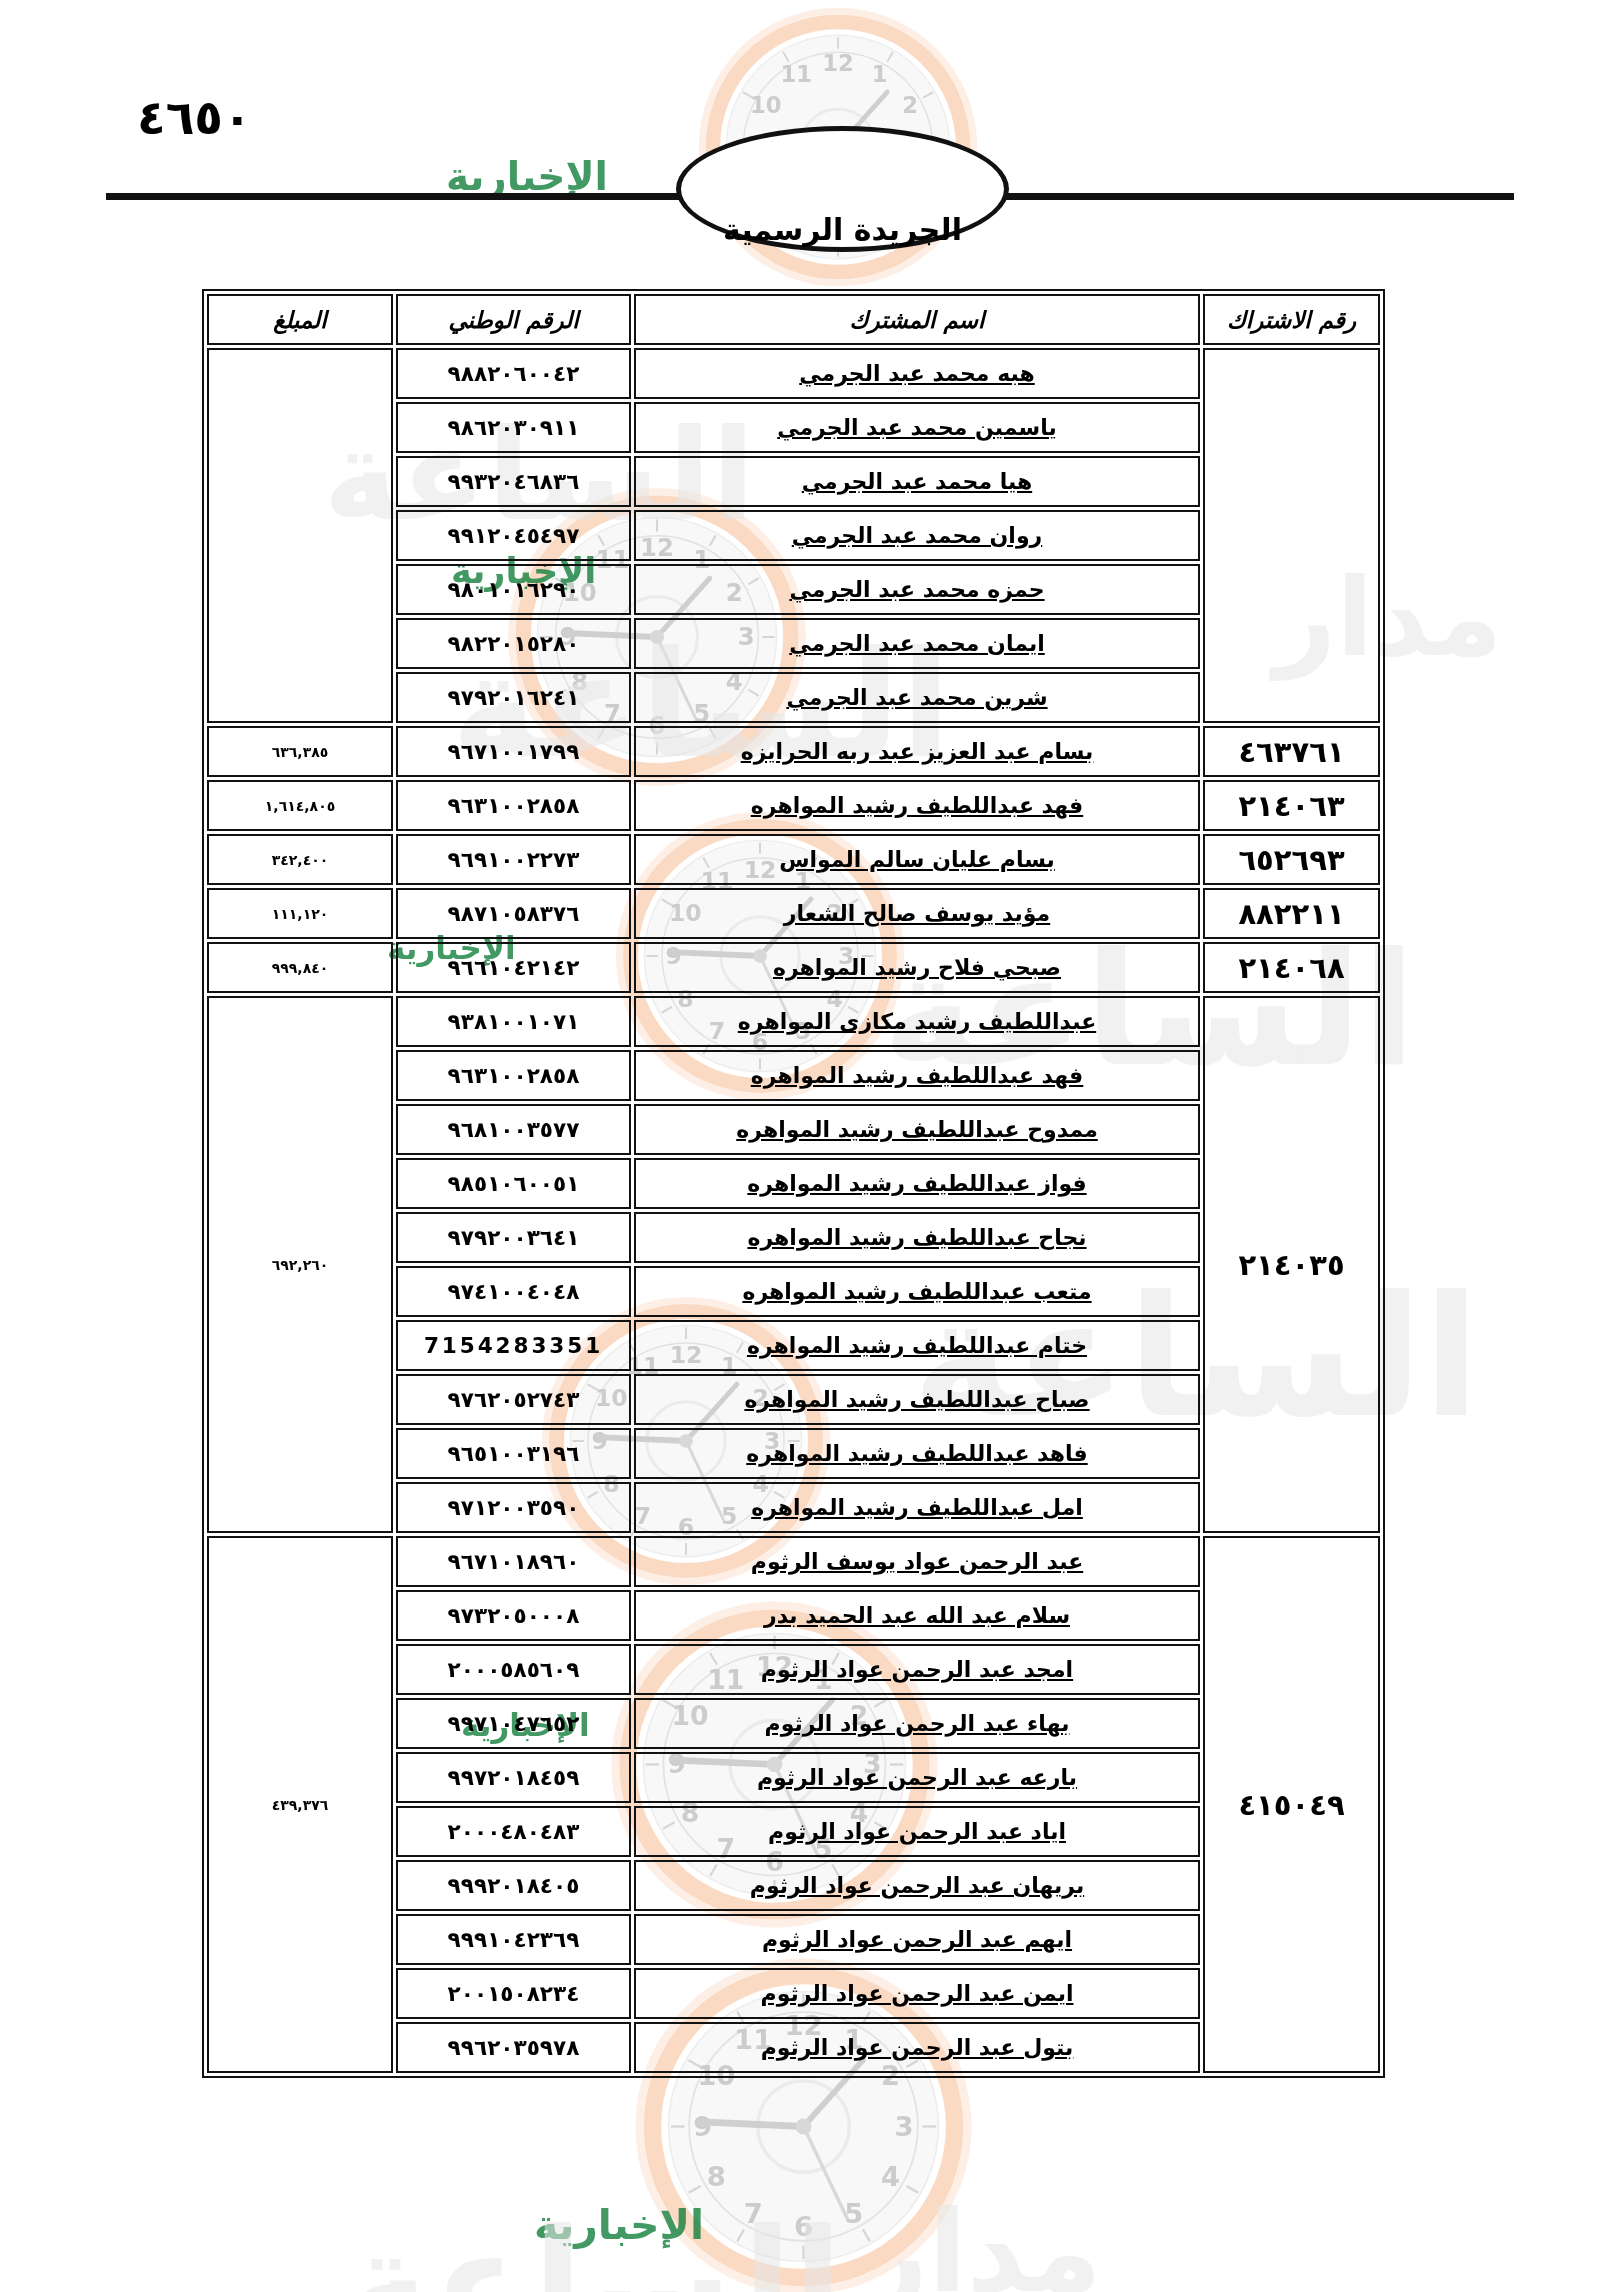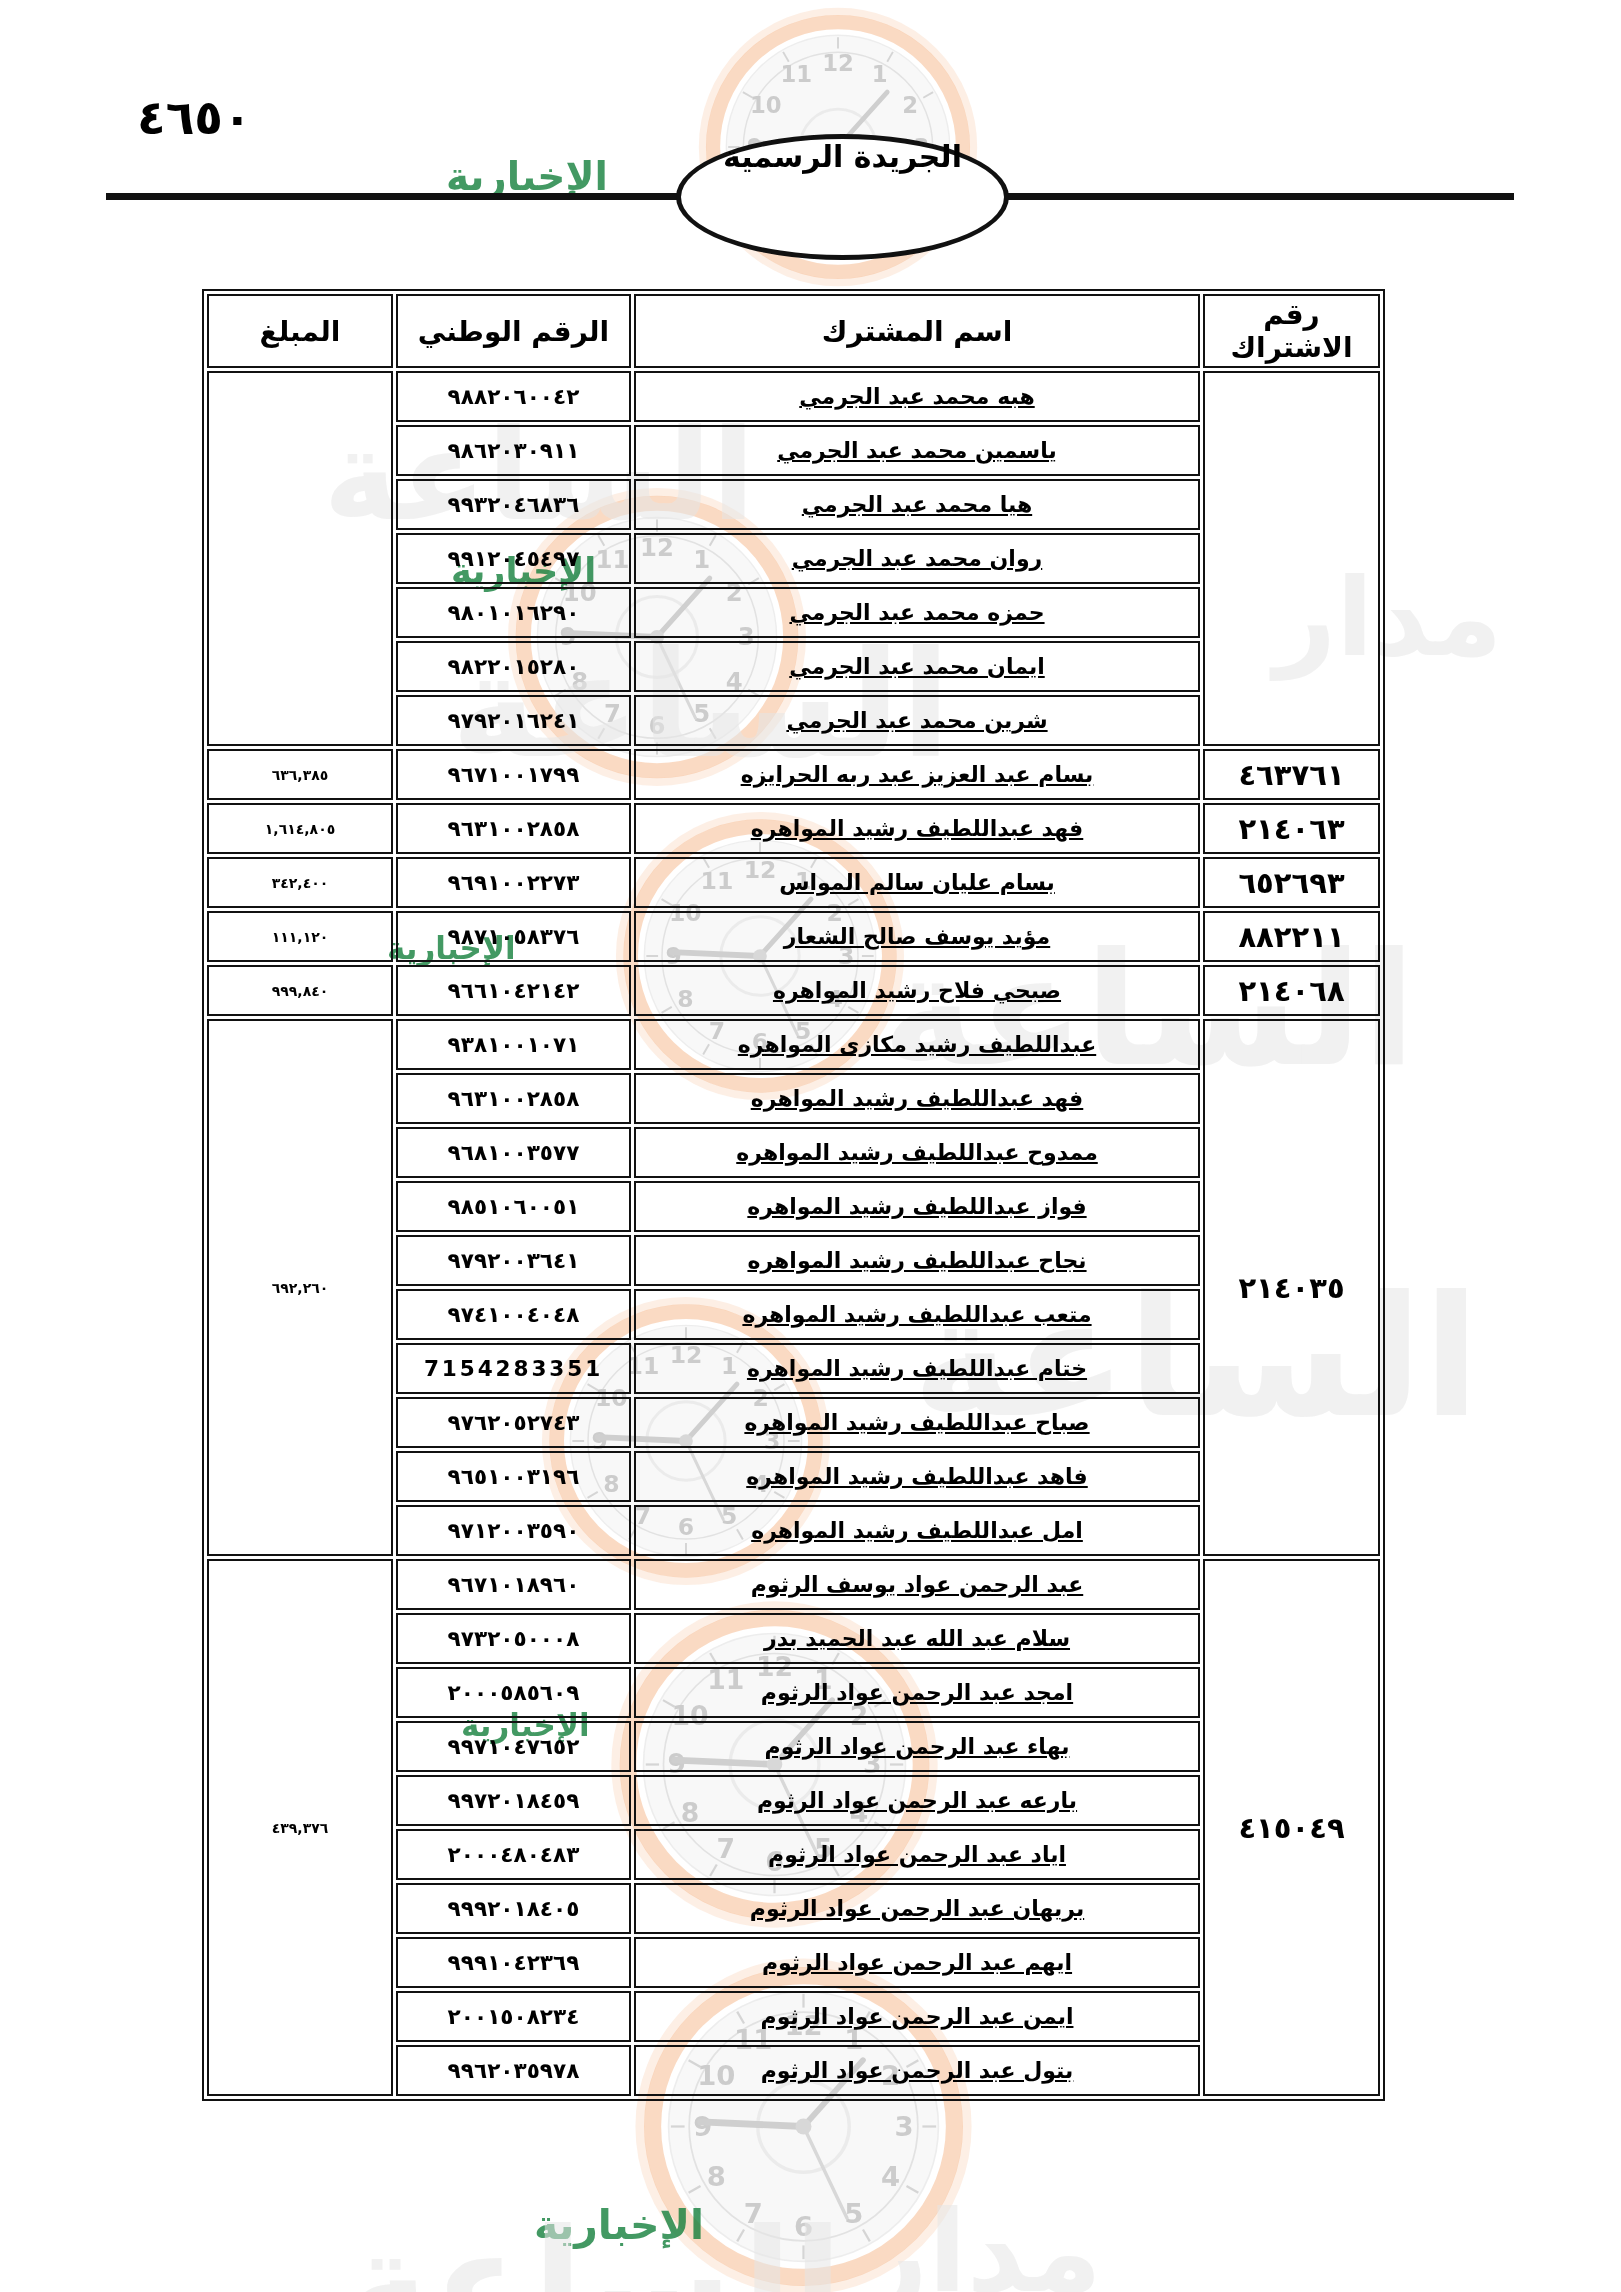--- a/index.html
+++ b/index.html
@@ -14,37 +14,37 @@
   .wm-word.big{color:#e6e6e6;opacity:.55;}
   .wm-word.small{opacity:.8;}
   
   .content{position:absolute;inset:0;z-index:1;}
   .page-number{
     position:absolute;left:137px;top:90px;font-size:47px;font-weight:bold;
     letter-spacing:7.8px;direction:rtl;
   }
   .header-rule{position:absolute;left:106px;top:193px;width:1408px;height:6.9px;background:#111;}
   .badge{
-    position:absolute;left:676px;top:134px;width:323px;height:116px;
+    position:absolute;left:676px;top:126px;width:323px;height:116px;
     border:5.9px solid #111;border-radius:50%;background:#fff;z-index:2;
-    display:flex;align-items:flex-start;justify-content:center;
+    display:flex;align-items:flex-end;justify-content:center;
   }
   .badge-label{font-size:30px;font-weight:bold;}
   
   .tbl-wrap{position:absolute;left:221px;top:289px;width:1164px;}
   table.gazette{
     width:100%;border-collapse:separate;border-spacing:3.9px;
     border:2.9px solid #111;table-layout:fixed;
   }
   table.gazette th,table.gazette td{
     border:2px solid #111;box-sizing:border-box;height:51px;
     text-align:center;vertical-align:middle;font-weight:bold;
     padding:2px 7.8px;background:transparent;overflow:hidden;
   }
-  th.hcell{font-size:28px;}
+  th.hcell{font-size:23px;font-style:italic;}
   td.c-name{font-size:22px;text-decoration:underline;}
   td.c-nat{font-size:21.6px;letter-spacing:2.9px;margin-left:44px;}
   td.c-sub{font-size:29px;letter-spacing:2.9px;}
   td.c-amt{font-size:14px;}
 </style>
 </head>
 <body>
 
 <div class="wm-layer">
   <div class="wm-clock" style="left:696px;top:4.9px;width:284px;height:284px;"><svg viewBox="-150 -150 300 300" width="100%" height="100%">

